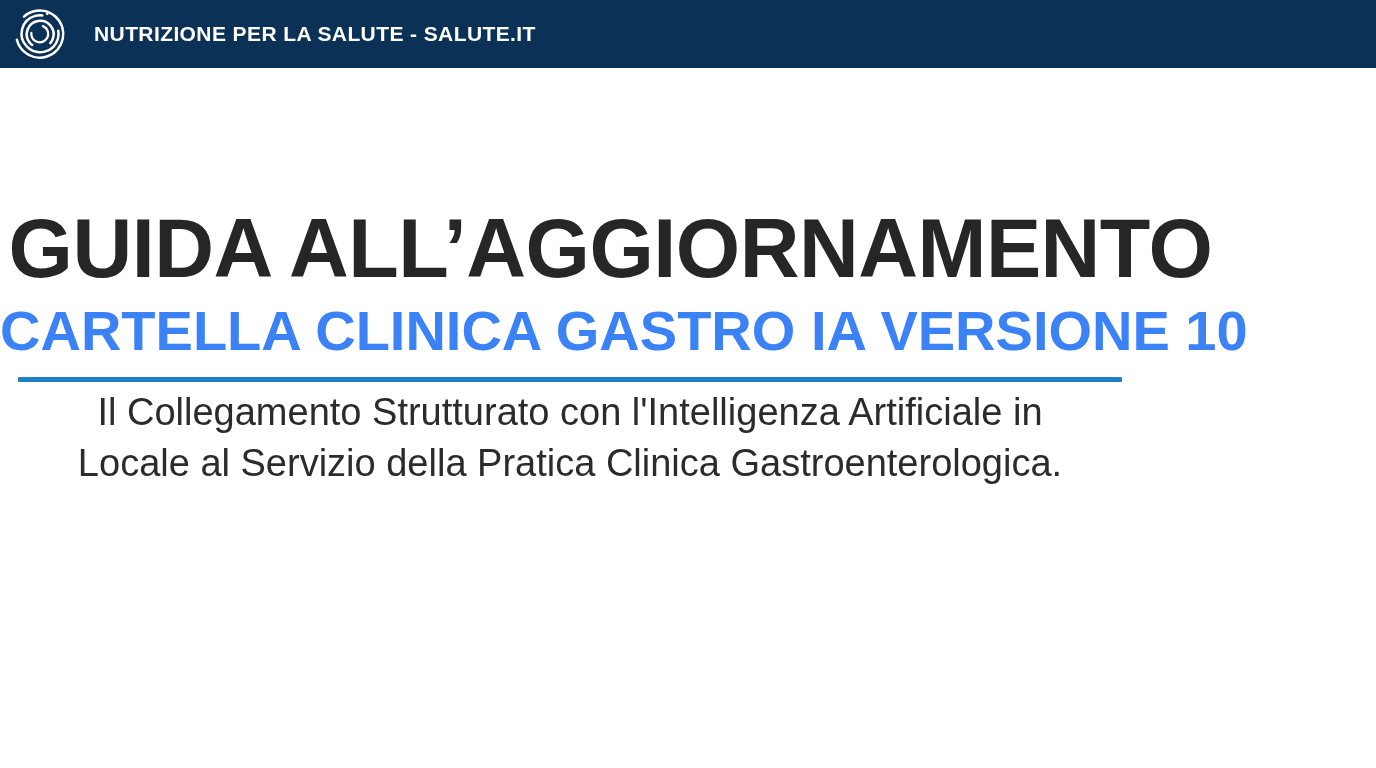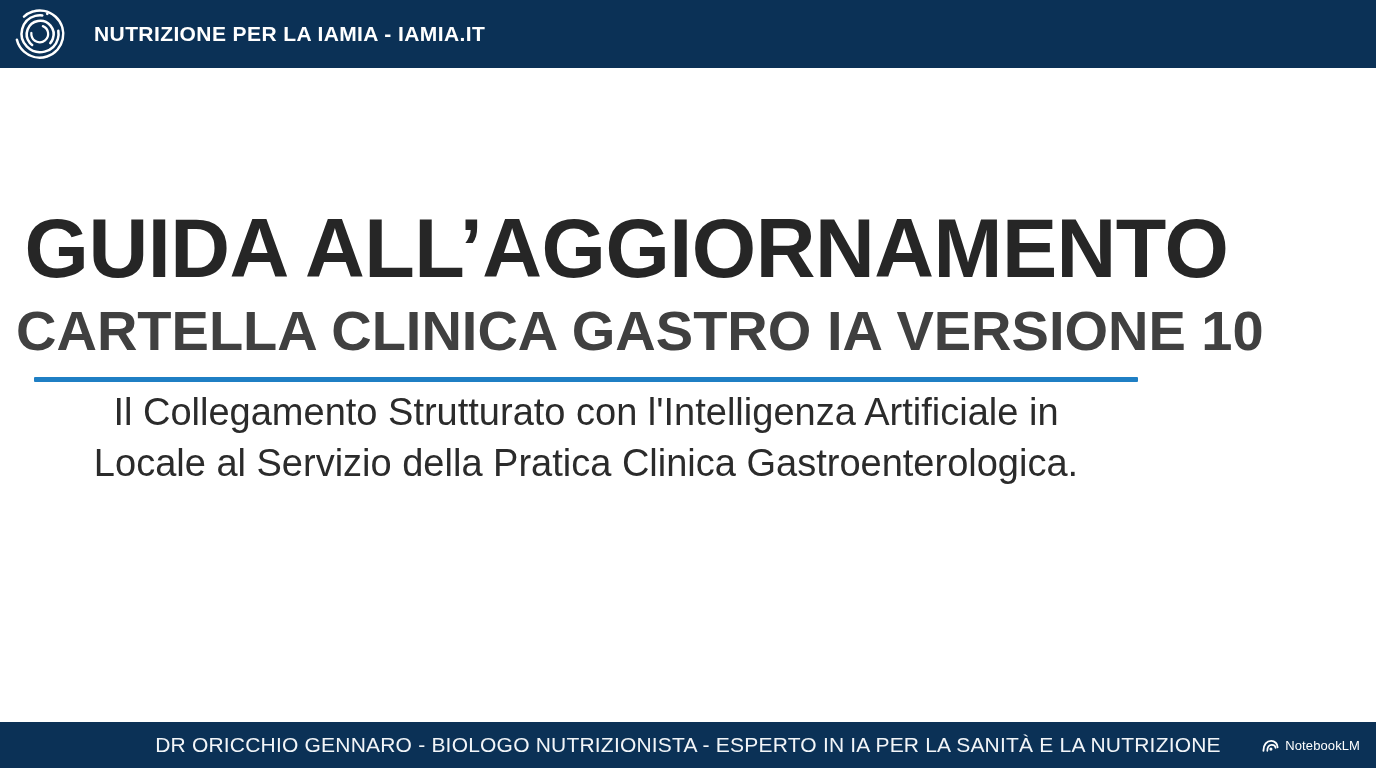--- a/index.html
+++ b/index.html
@@ -55,42 +55,42 @@
   .content {
     position: absolute;
     left: 0;
     top: 68px;
     width: 1376px;
     height: 654px;
   }
 
   .title-block {
     position: absolute;
-    left: 16px;
+    left: 0;
     top: 140px;
     width: 1140px;
     text-align: center;
   }
 
   .main-title {
     font-size: 84px;
     line-height: 0.96;
     font-weight: bold;
     color: #262626;
     letter-spacing: -0.5px;
     white-space: nowrap;
     margin: 0;
     transform: scaleX(0.985);
   }
 
   .sub-title {
     font-size: 56px;
     line-height: 1.0;
     font-weight: bold;
-    color: #404040;
+    color: #3b82f6;
     letter-spacing: 0px;
     white-space: nowrap;
     margin: 14px 0 0 0;
   }
 
   .divider {
     width: 1104px;
     height: 5px;
     background: #1f7fc4;
     margin: 18px auto 0 auto;
@@ -158,44 +158,30 @@
       <svg class="brand-logo" viewBox="0 0 100 100" fill="none" aria-hidden="true">
         <g stroke="#ffffff" stroke-linecap="round" fill="none">
           <path d="M50 8 A42 42 0 1 1 49 8" stroke-width="4.5" stroke-dasharray="200 45" transform="rotate(-18 50 50)"></path>
           <path d="M50 17 A33 33 0 1 1 49 17" stroke-width="4.5" stroke-dasharray="150 42" transform="rotate(105 50 50)"></path>
           <path d="M50 26 A24 24 0 1 1 49 26" stroke-width="4.5" stroke-dasharray="108 35" transform="rotate(230 50 50)"></path>
           <path d="M50 35 A15 15 0 1 1 49 35" stroke-width="4" stroke-dasharray="66 28" transform="rotate(20 50 50)"></path>
           <circle cx="63" cy="14" r="2.4" fill="#ffffff" stroke="none"></circle>
         </g>
       </svg>
     </span>
-    <span class="header-title">NUTRIZIONE PER LA IAMIA - IAMIA.IT</span>
+    <span class="header-title">NUTRIZIONE PER LA SALUTE - SALUTE.IT</span>
   </div>
 
   <div class="content">
     <div class="title-block">
 
       <h1 class="main-title">GUIDA ALL’AGGIORNAMENTO</h1>
 
       <h2 class="sub-title">CARTELLA CLINICA GASTRO IA VERSIONE 10</h2>
 
       <div class="divider"></div>
 
       <p class="lede">Il Collegamento Strutturato con l'Intelligenza Artificiale in Locale al Servizio della Pratica Clinica Gastroenterologica.</p>
     </div>
   </div>
 
-  <div class="footer-bar">
-    <span class="footer-text">DR ORICCHIO GENNARO - BIOLOGO NUTRIZIONISTA - ESPERTO IN IA PER LA SANITÀ E LA NUTRIZIONE</span>
-
-    <span class="nb-badge">
-      <span>
-        <svg class="nb-icon" viewBox="0 0 24 19" fill="none" aria-hidden="true">
-          <path d="M2 17 C2 8 7 3 13 3 C18 3 22 7 22 12" stroke="#ffffff" stroke-width="2.6" stroke-linecap="round" fill="none"></path>
-          <path d="M7.5 17 C7.5 11.5 10.5 8.5 14 8.5 C17 8.5 19 10.5 19.2 13" stroke="#ffffff" stroke-width="2.4" stroke-linecap="round" fill="none"></path>
-          <circle cx="12.6" cy="14.6" r="2.2" fill="#ffffff"></circle>
-        </svg>
-      </span>
-      <span class="nb-label">NotebookLM</span>
-    </span>
-  </div>
 
 </div>
 
 </body></html>

